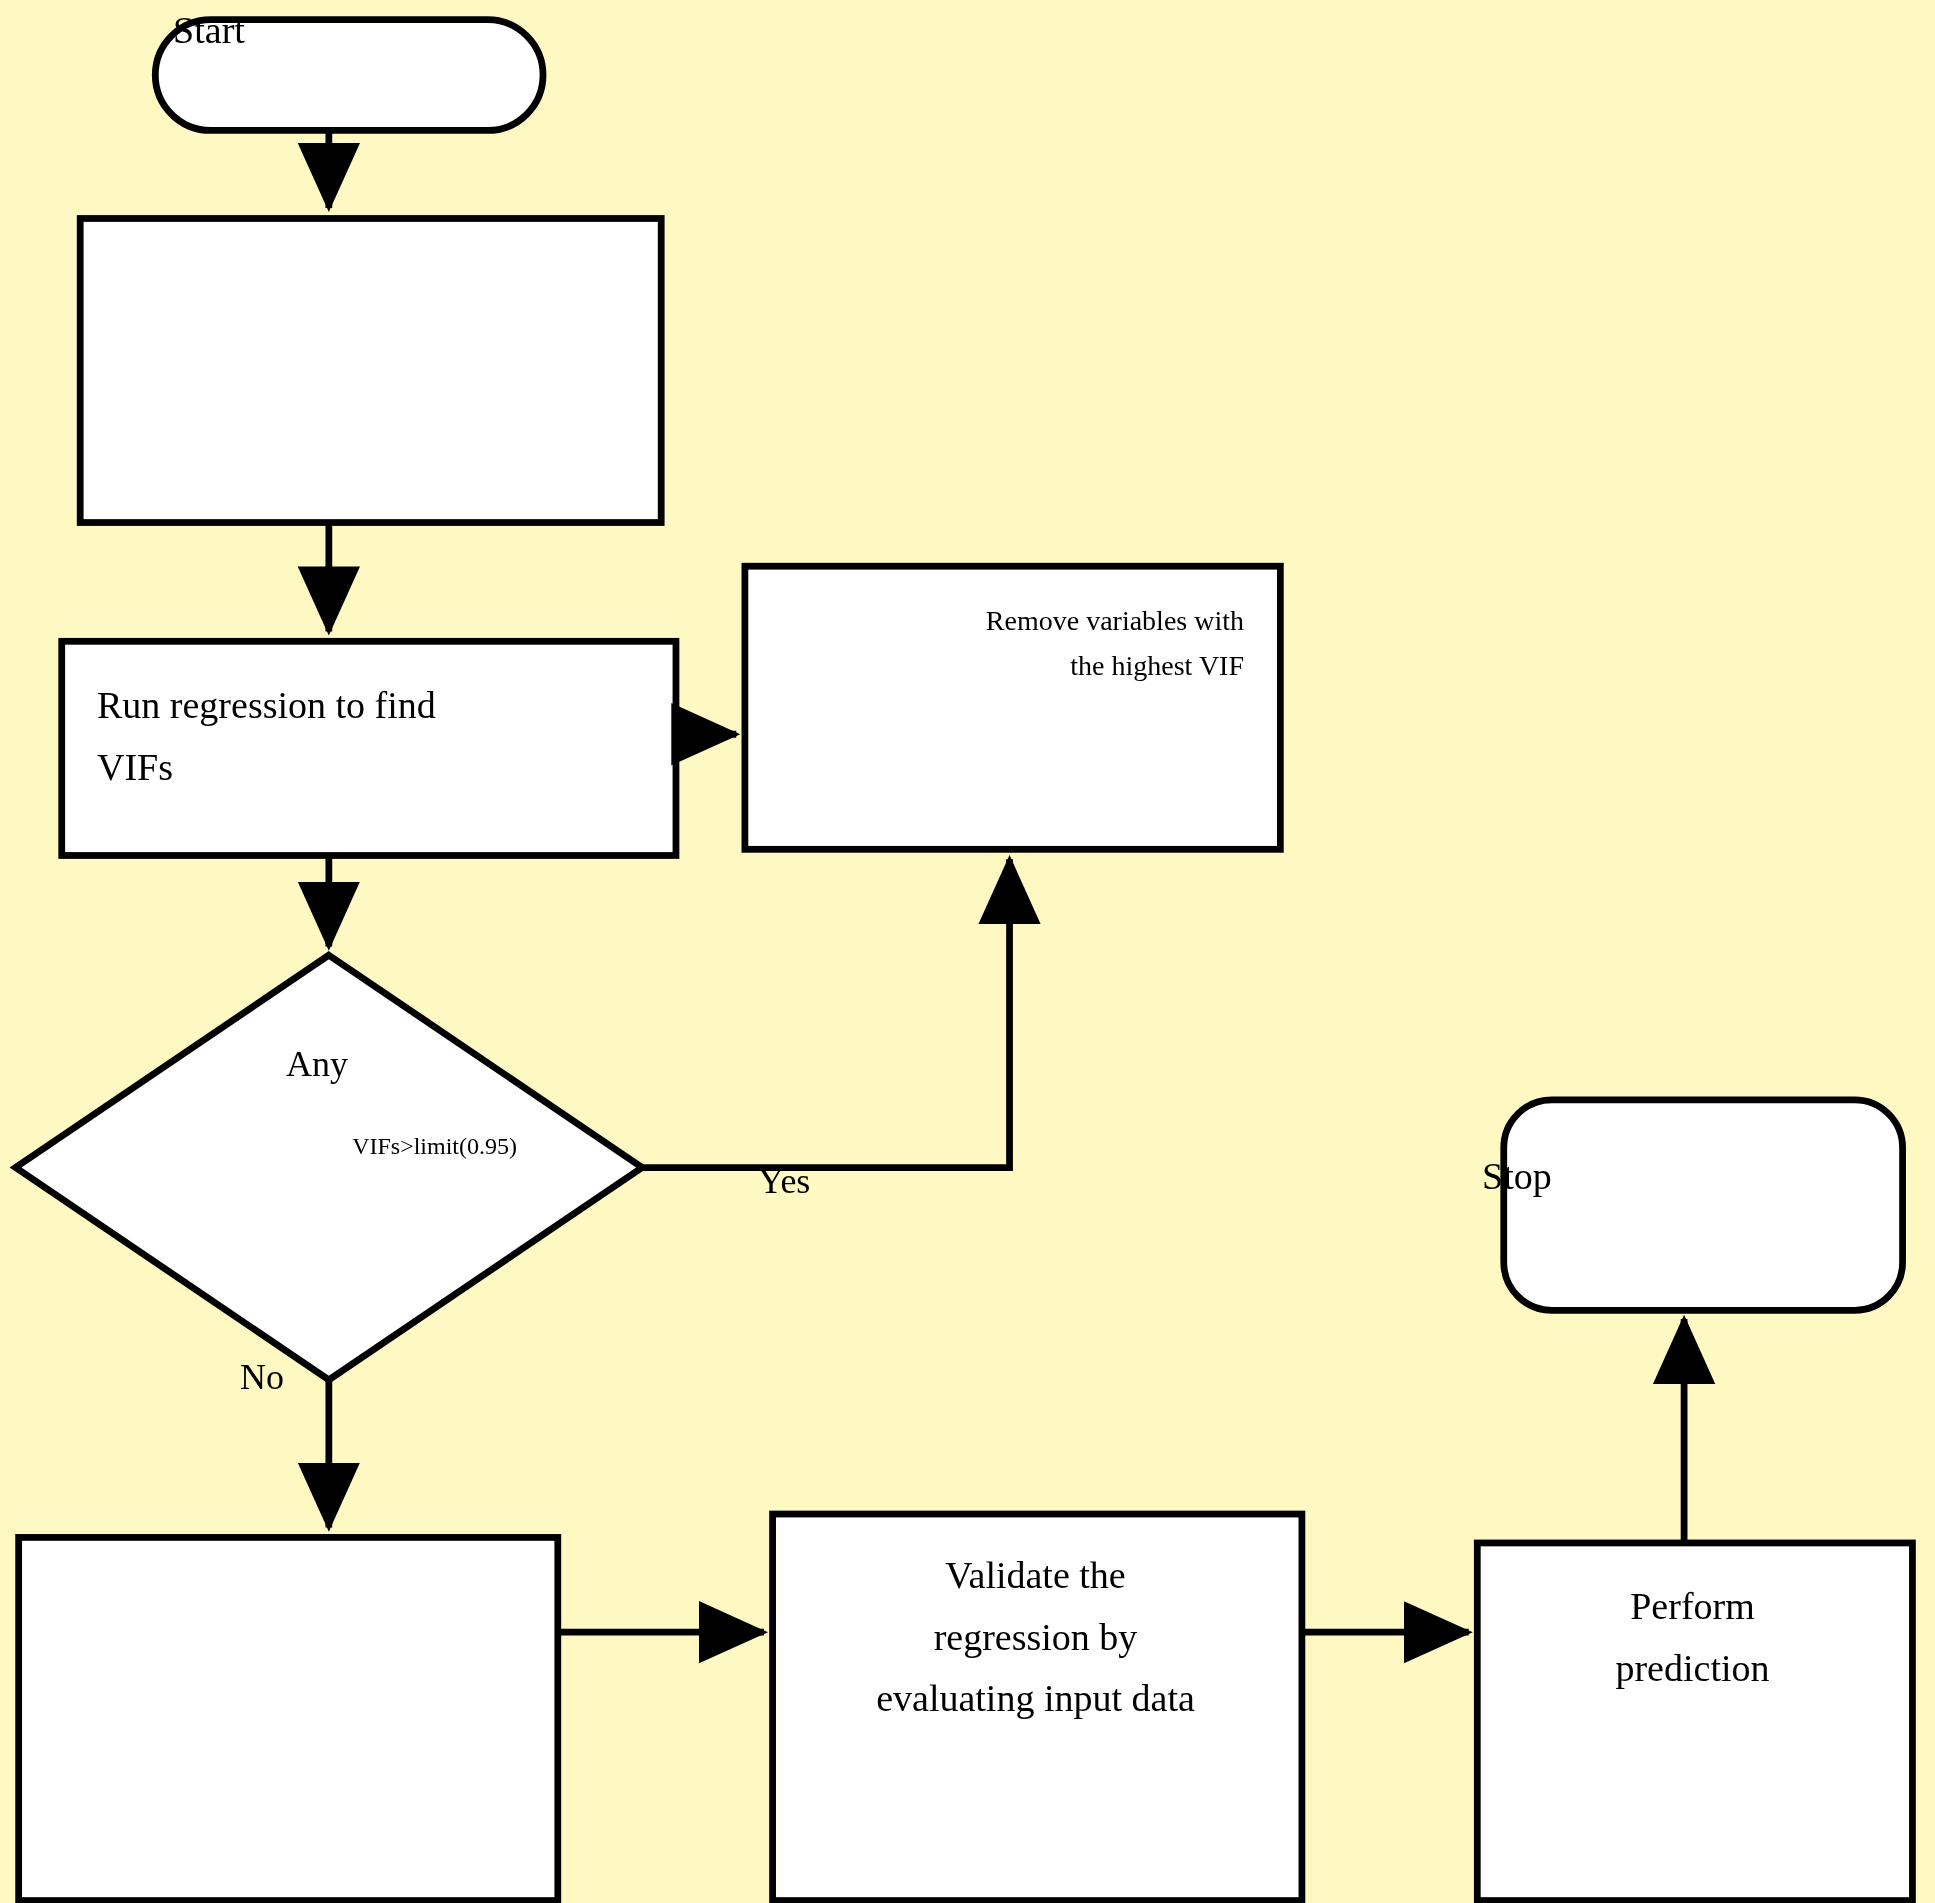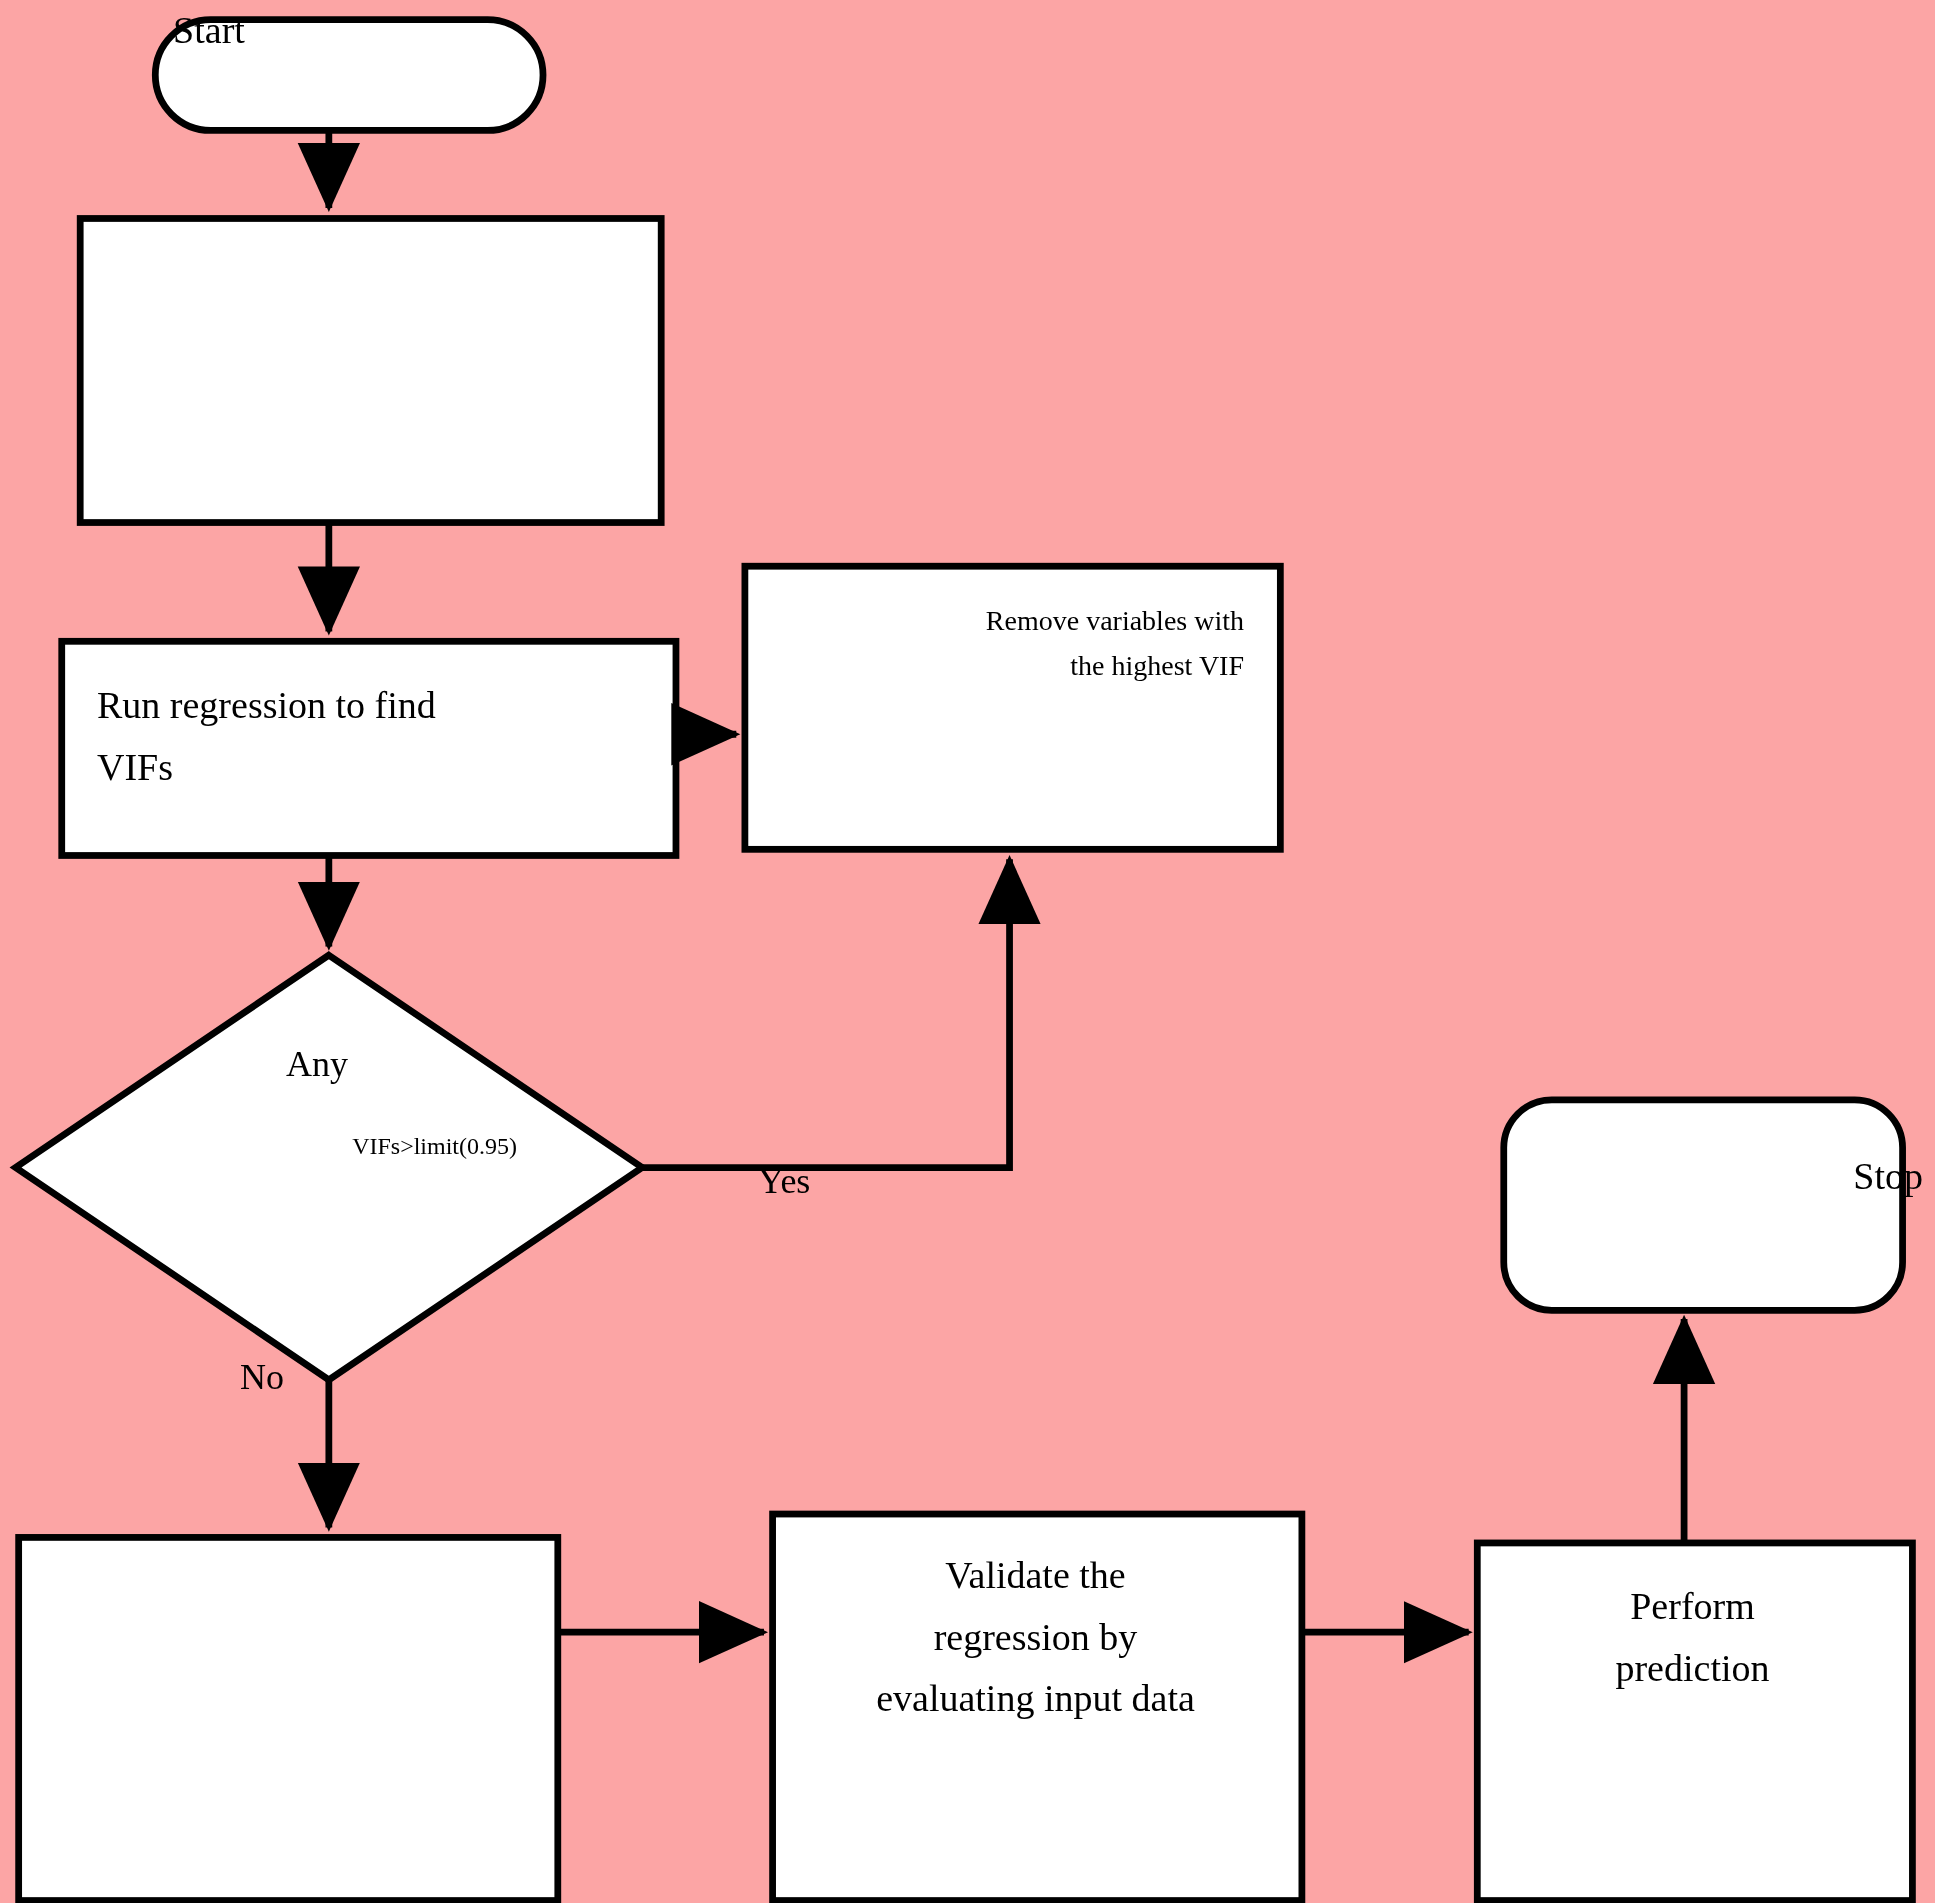--- a/index.html
+++ b/index.html
@@ -5,21 +5,21 @@
 <style>
   html, body {
     margin: 0;
     padding: 0;
     background: #ffffff;
   }
   #canvas {
     position: relative;
     width: 1936px;
     height: 1903px;
-    background: #fca5a5;
+    background: #fef9c3;
     overflow: hidden;
     font-family: "Liberation Serif", "DejaVu Serif", serif;
   }
   #flow-svg {
     position: absolute;
     top: 0;
     left: 0;
     width: 1936px;
     height: 1903px;
   }
@@ -81,23 +81,23 @@
     left: 780px; top: 1545px; width: 511px;
     font-size: 38px; line-height: 1.62;
     text-align: center;
   }
   .txt-perform {
     left: 1477px; top: 1576px; width: 431px;
     font-size: 38px; line-height: 1.62;
     text-align: center;
   }
   .txt-stop {
-    left: 1572px; top: 1157px; width: 351px;
+    left: 1482px; top: 1157px; width: 351px;
     font-size: 38px; line-height: 1.0;
-    text-align: right;
+    text-align: left;
   }
   .mathvar { font-style: italic; }
   .mathsub {
     font-style: italic;
     font-size: 0.66em;
     vertical-align: -0.32em;
   }
 </style>
 </head>
 <body>

